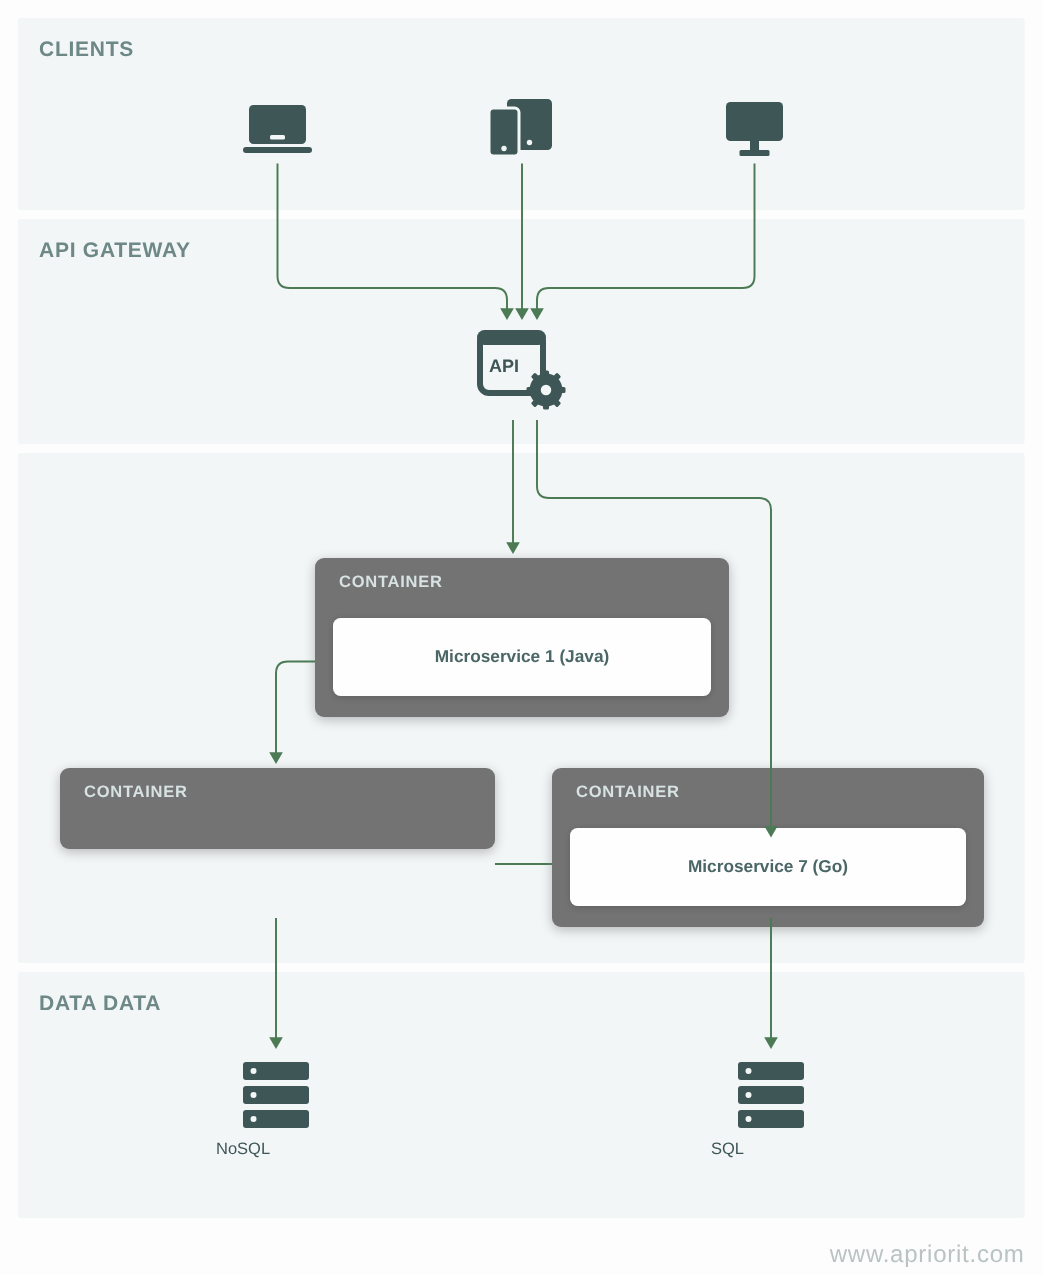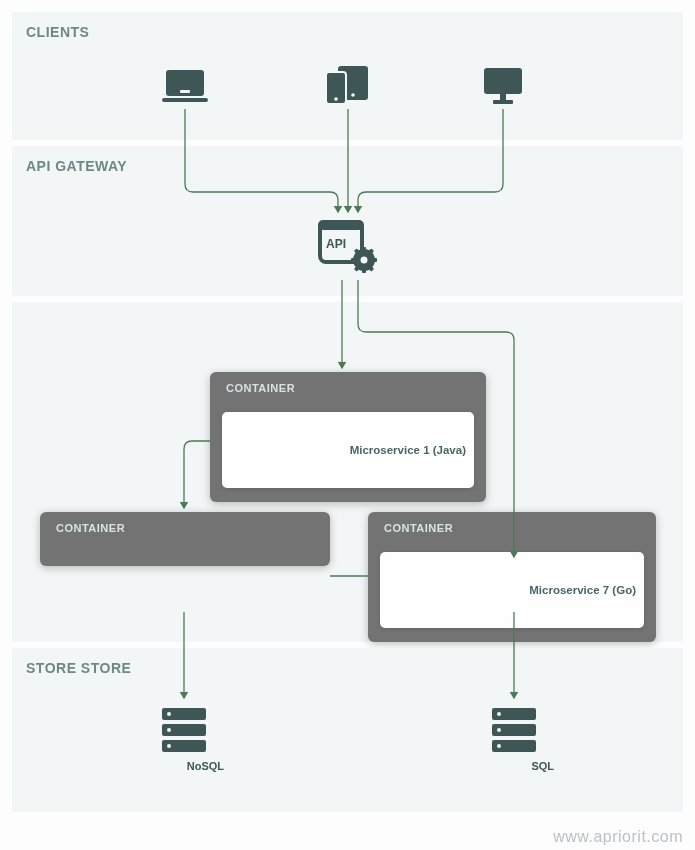--- a/index.html
+++ b/index.html
@@ -57,34 +57,34 @@
     letter-spacing: 0.5px;
     margin-bottom: 18px;
     margin-left: 4px;
   }
   .microservice {
     background: #fefefe;
     border-radius: 5px;
     color: #4b6666;
     font-size: 11.5px;
     font-weight: 600;
-    text-align: right;
-    padding: 32px 8px;
+    text-align: center;
+    padding: 20px 8px;
     box-shadow: 0 1px 4px rgba(0,0,0,0.15);
   }
   .db-icon {
     position: absolute;
     width: 52px; height: 52px;
   }
   .db-label {
     position: absolute;
     font-size: 11px;
-    font-weight: 700;
+    font-weight: 400;
     color: #3e5656;
-    text-align: right;
+    text-align: left;
     width: 80px;
   }
   .footer {
     position: absolute;
     right: 12px; bottom: 4px;
     font-size: 16px;
     color: #b9c3c3;
     letter-spacing: 0.5px;
   }
   svg.connectors {
@@ -165,21 +165,21 @@
       <div class="container-title">CONTAINER</div>
     </div>
 
     <div class="container-card" style="left:356px; top:210px; width:288px;">
       <div class="container-title">CONTAINER</div>
       <div class="microservice">Microservice 7 (Go)</div>
     </div>
   </div>
 
   <div class="section" style="top:636px; height:164px;">
-    <div class="section-title">STORE STORE</div>
+    <div class="section-title">DATA DATA</div>
 
     <div class="db-icon" style="left:146px; top:56px;">
       <svg width="52" height="52" viewBox="0 0 52 52">
         <rect x="4" y="4" width="44" height="12" rx="2" fill="#3e5656"></rect>
         <rect x="4" y="20" width="44" height="12" rx="2" fill="#3e5656"></rect>
         <rect x="4" y="36" width="44" height="12" rx="2" fill="#3e5656"></rect>
         <circle cx="11" cy="10" r="2" fill="#f2f6f6"></circle>
         <circle cx="11" cy="26" r="2" fill="#f2f6f6"></circle>
         <circle cx="11" cy="42" r="2" fill="#f2f6f6"></circle>
       </svg>

